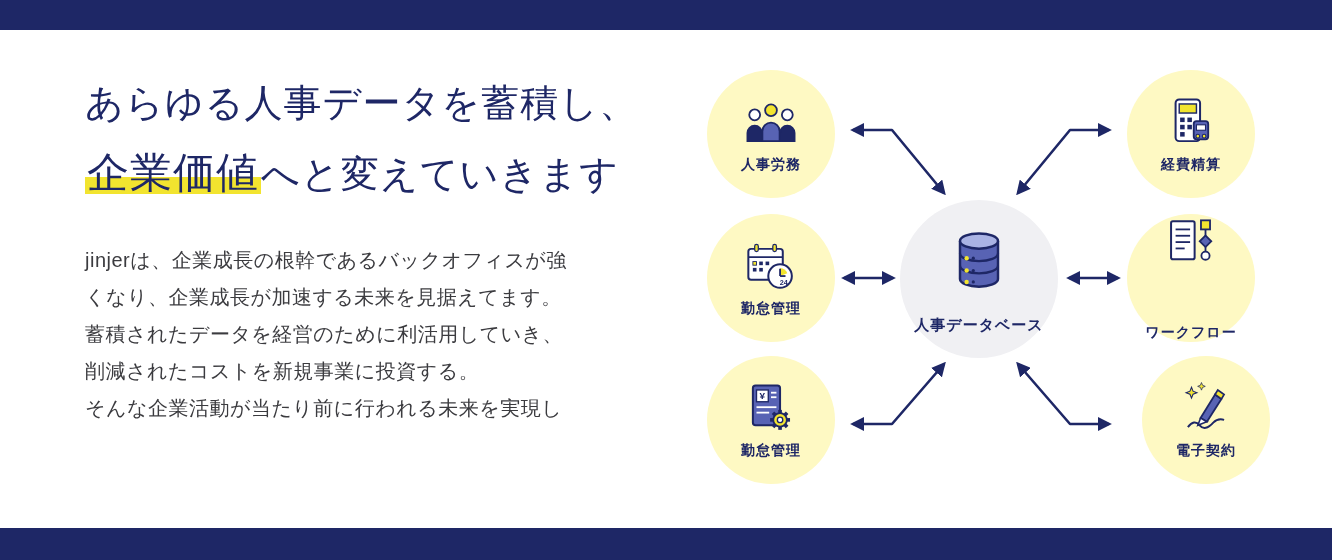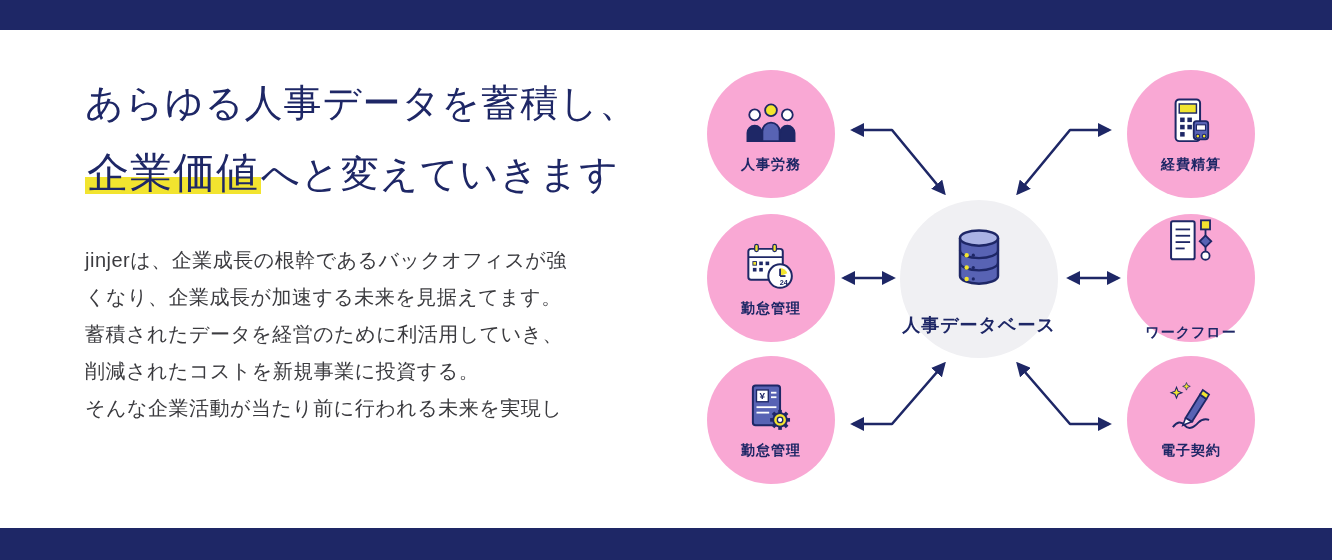--- a/index.html
+++ b/index.html
@@ -23,34 +23,34 @@
     background-size:100% 17px;
     background-position:0 92%;
     background-repeat:no-repeat;
   }
   .body-text{margin-top:33px;color:#3b3b3f;font-size:20px;line-height:37px;letter-spacing:0.5px;}
 
   
   .diagram{position:absolute;left:660px;top:30px;width:672px;height:500px;}
   .node{
     position:absolute;width:128px;height:128px;border-radius:50%;
-    background:#f9a8d4;display:flex;flex-direction:column;align-items:center;justify-content:center;
+    background:#fef9c3;display:flex;flex-direction:column;align-items:center;justify-content:center;
   }
   .node .lbl{color:#1e2766;font-weight:bold;font-size:14px;letter-spacing:1px;margin-top:4px;white-space:nowrap;}
   .node-0{left:47px;top:40px;}
   .node-1{left:467px;top:40px;}
   .node-2{left:47px;top:184px;}
   .node-3{left:467px;top:184px;justify-content:space-between;}
   .node-4{left:47px;top:326px;}
-  .node-5{left:467px;top:326px;}
+  .node-5{left:482px;top:326px;}
   .node-center{
     position:absolute;left:240px;top:170px;width:158px;height:158px;border-radius:50%;
     background:#f0f0f3;display:flex;flex-direction:column;align-items:center;justify-content:center;
   }
-  .node-center .lbl{color:#1e2766;font-weight:bold;font-size:18px;letter-spacing:1px;margin-top:16px;white-space:nowrap;}
+  .node-center .lbl{color:#1e2766;font-weight:bold;font-size:15px;letter-spacing:1px;margin-top:16px;white-space:nowrap;}
   .arrows{position:absolute;left:0;top:0;}
 </style>
 </head>
 <body>
 
 <div class="bar bar-top"></div>
 <div class="bar bar-bottom"></div>
 
 <div class="copy">
   <h1 class="headline"><span>あらゆる人事データを蓄積し、</span><br>

